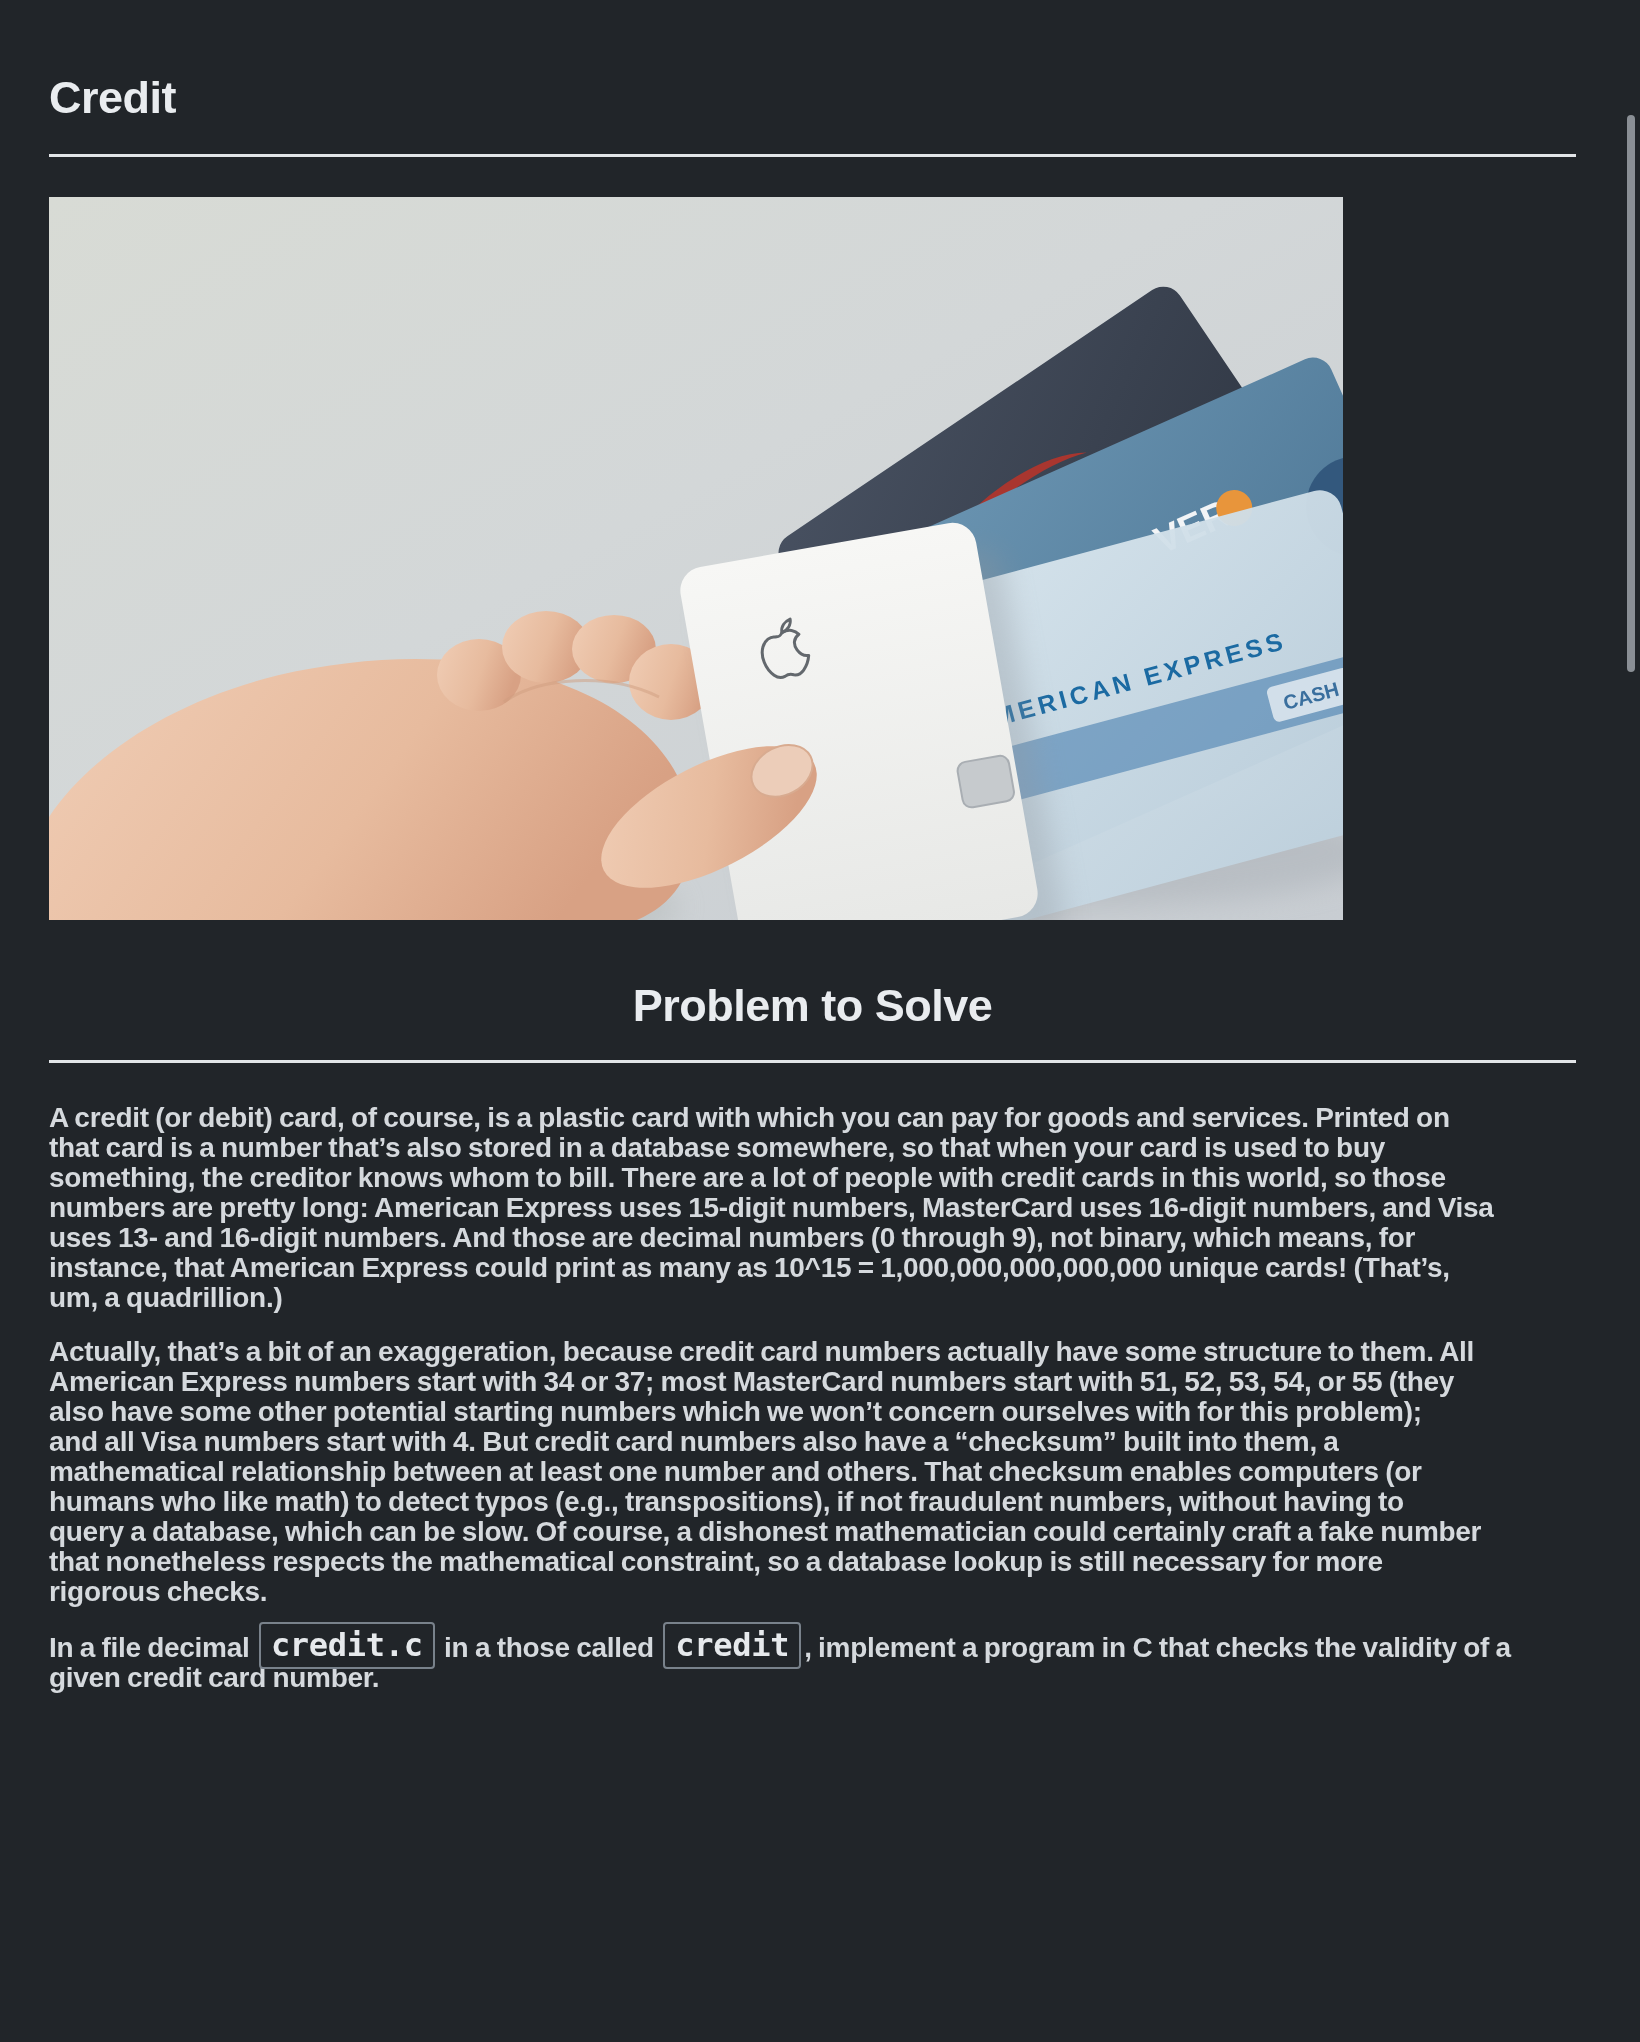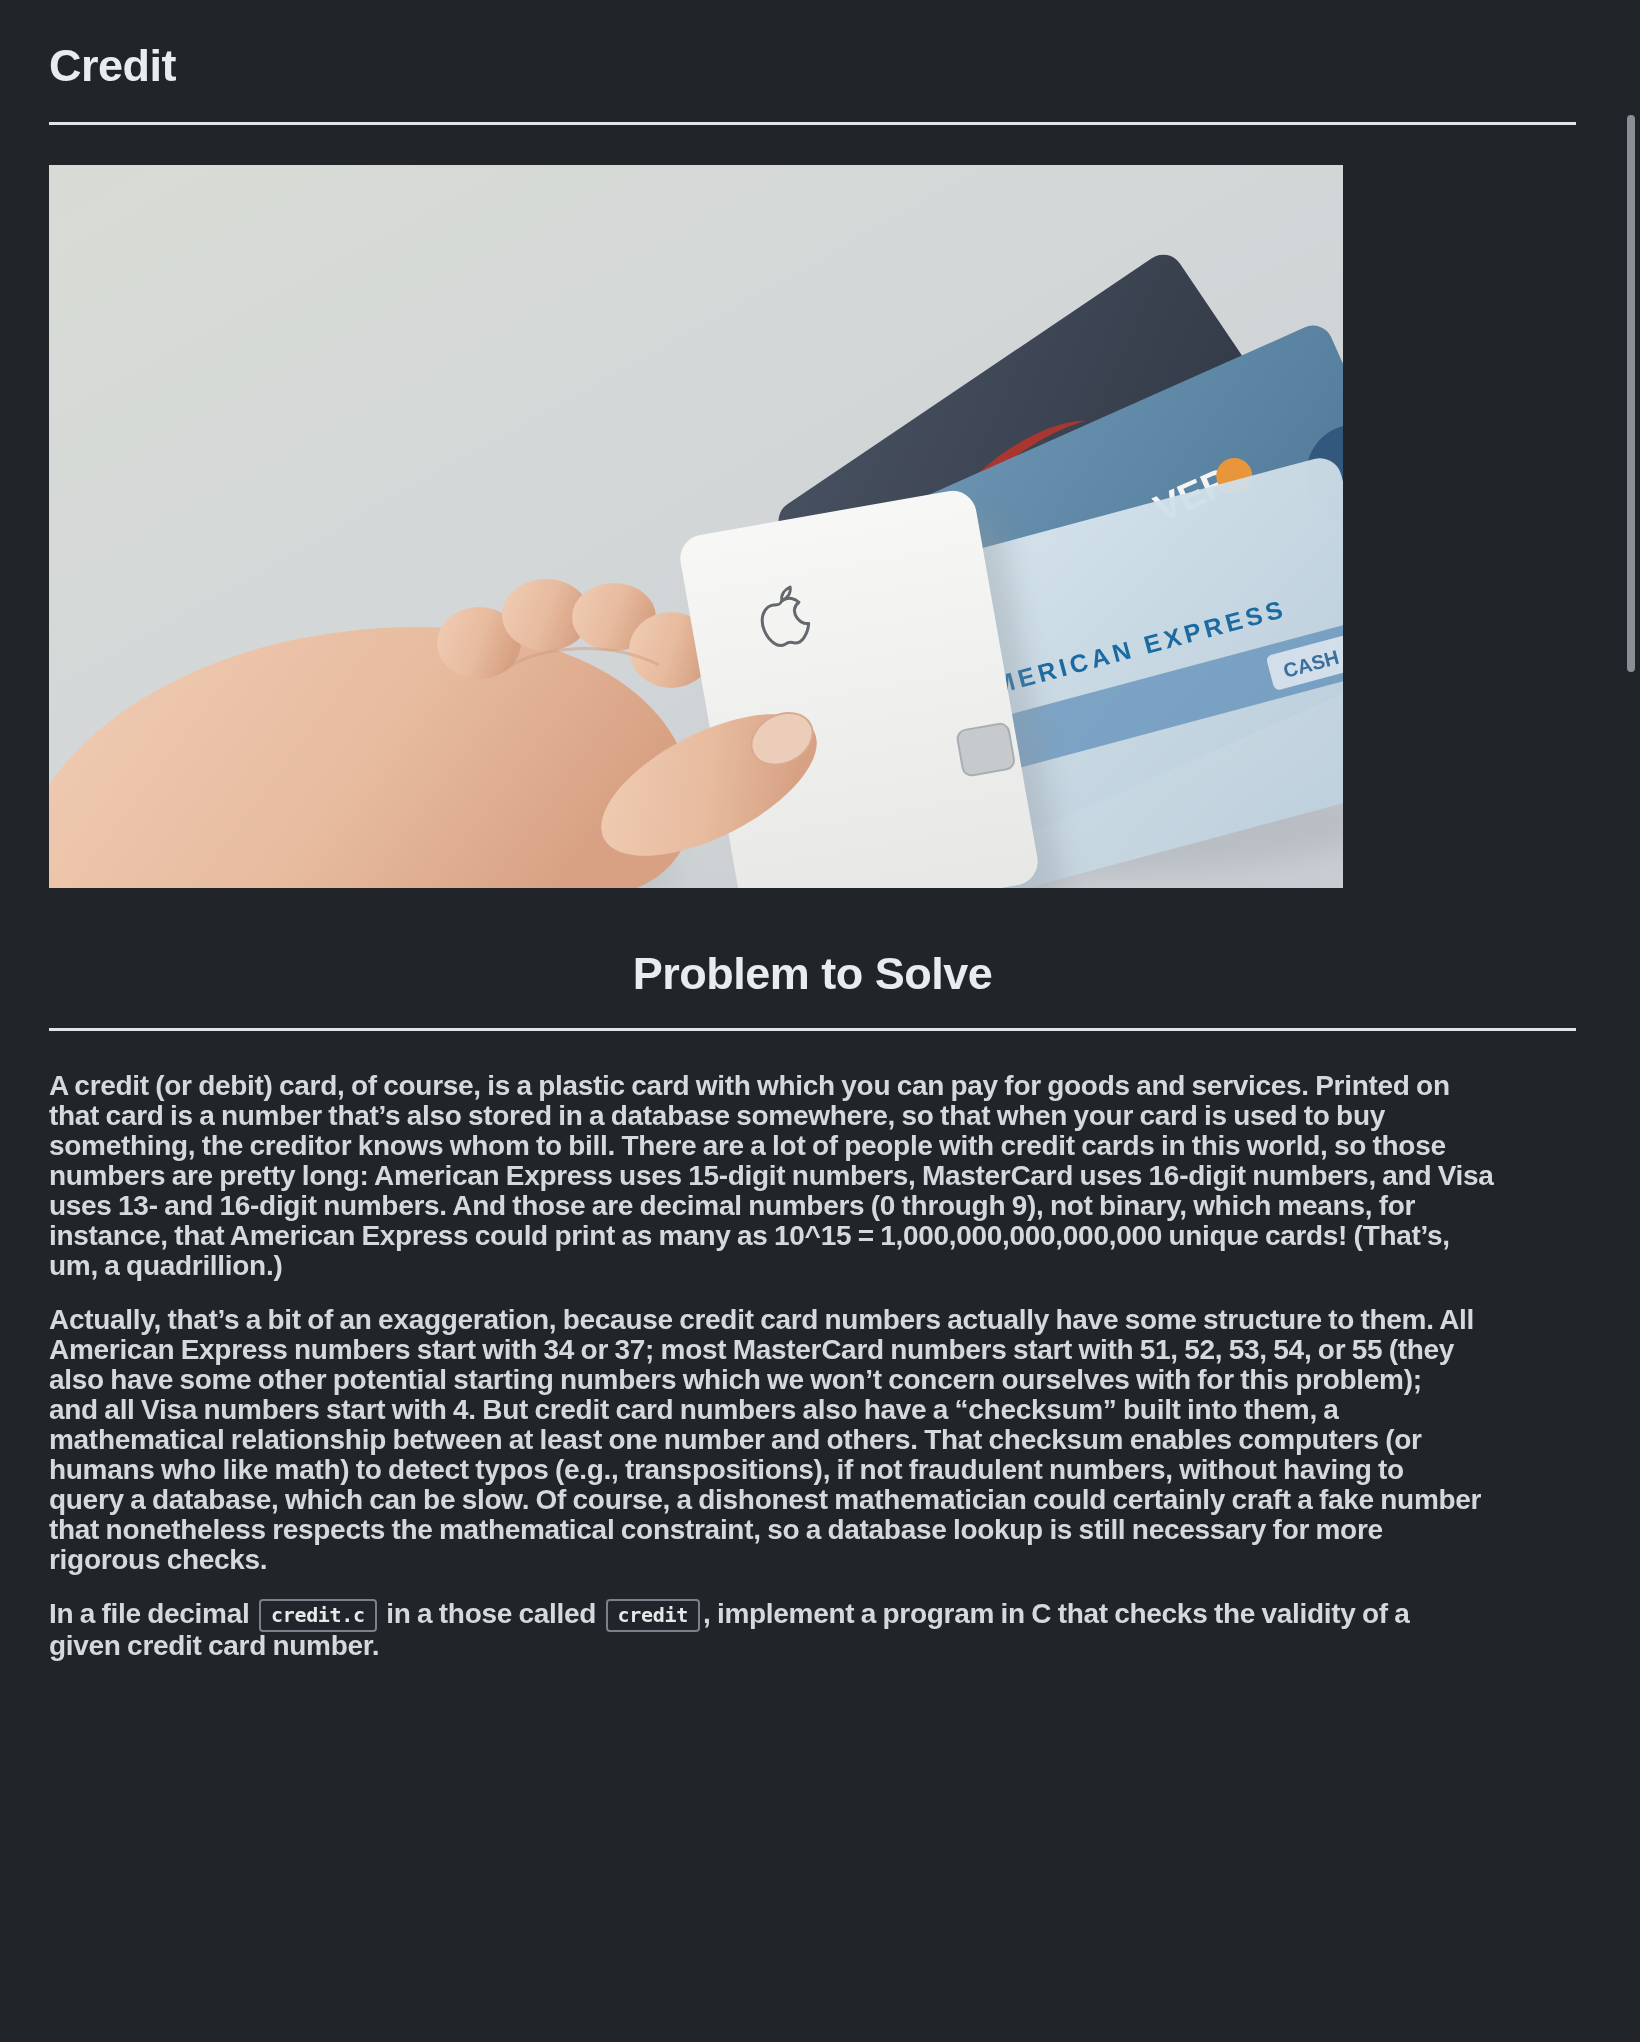--- a/index.html
+++ b/index.html
@@ -6,21 +6,21 @@
     margin: 0;
     padding: 0;
     background: #212529;
     width: 1640px;
     height: 2042px;
     overflow: hidden;
     position: relative;
     font-family: "Liberation Sans", sans-serif;
   }
   .page {
-    padding: 40px 64px 0 49px;
+    padding: 72px 64px 0 49px;
   }
   h1.doc-h, h2.doc-h {
     color: #e9ecef;
     font-size: 45px;
     line-height: 1.15;
     margin: 0;
     font-weight: 700;
     letter-spacing: -0.5px;
   }
   h1.doc-h { margin-bottom: 30px; }
@@ -42,21 +42,21 @@
     line-height: 30px;
     letter-spacing: -0.3px;
     word-spacing: -1px;
     white-space: pre-line;
     margin: 15px 0 24px 0;
     max-width: 1527px;
     font-weight: bold;
   }
   code.inline-code {
     font-family: "DejaVu Sans Mono", monospace;
-    font-size: 20px;
+    font-size: 32px;
     color: #e6e9ec;
     border: 2px solid #79828b;
     border-radius: 4px;
     padding: 2px 10px 3px 10px;
     margin: 0 3px;
     white-space: pre;
     position: relative;
     top: -1px;
   }
   .scrollbar-thumb {

